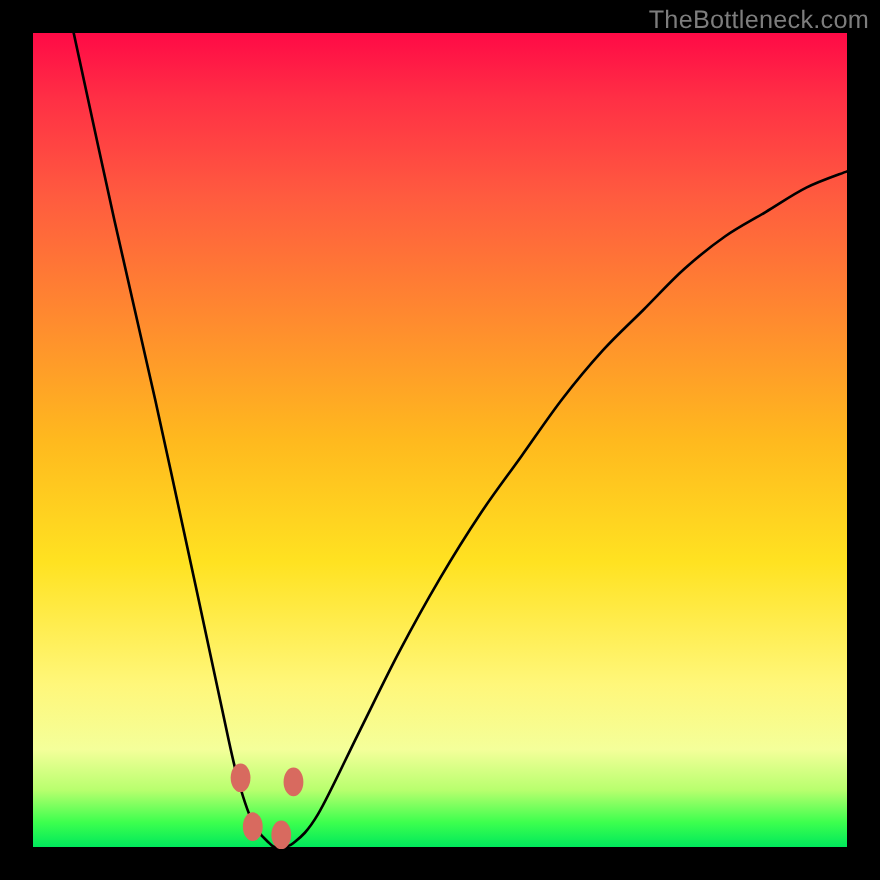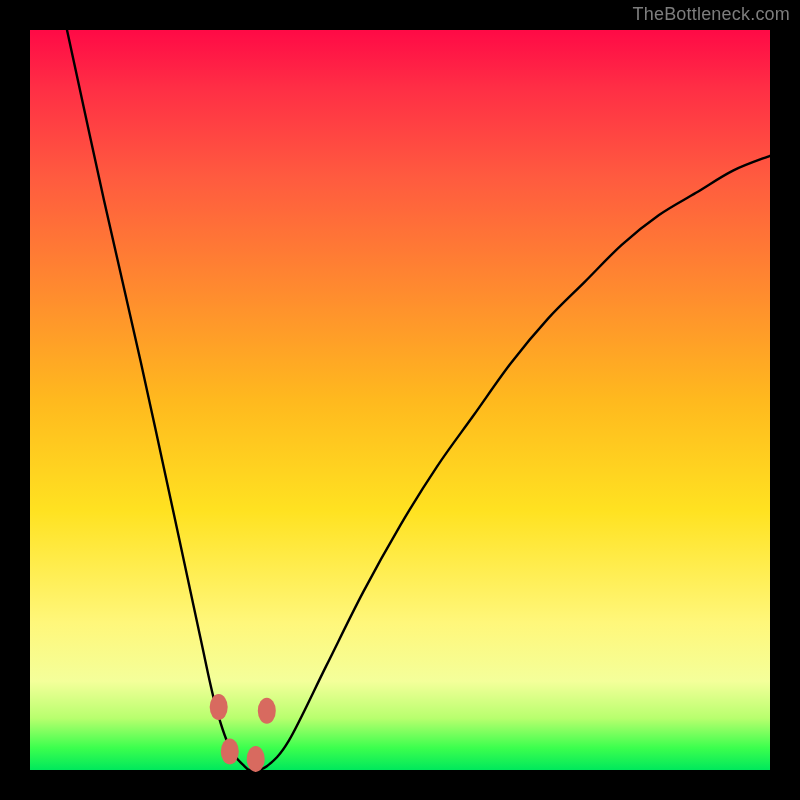--- a/index.html
+++ b/index.html
@@ -39,21 +39,21 @@
       #b8ff6e 93%,
       #3cff4e 97%,
       #00e85c 100%
     );
   }
   .watermark {
     position: absolute;
     top: 4px;
     right: 10px;
     color: #7d7d7d;
-    font-size: 18px;
+    font-size: 23px;
     font-weight: 500;
     letter-spacing: 0.2px;
   }
   svg.curve {
     position: absolute;
     top: 0;
     left: 0;
     width: 740px;
     height: 740px;
     overflow: visible;

